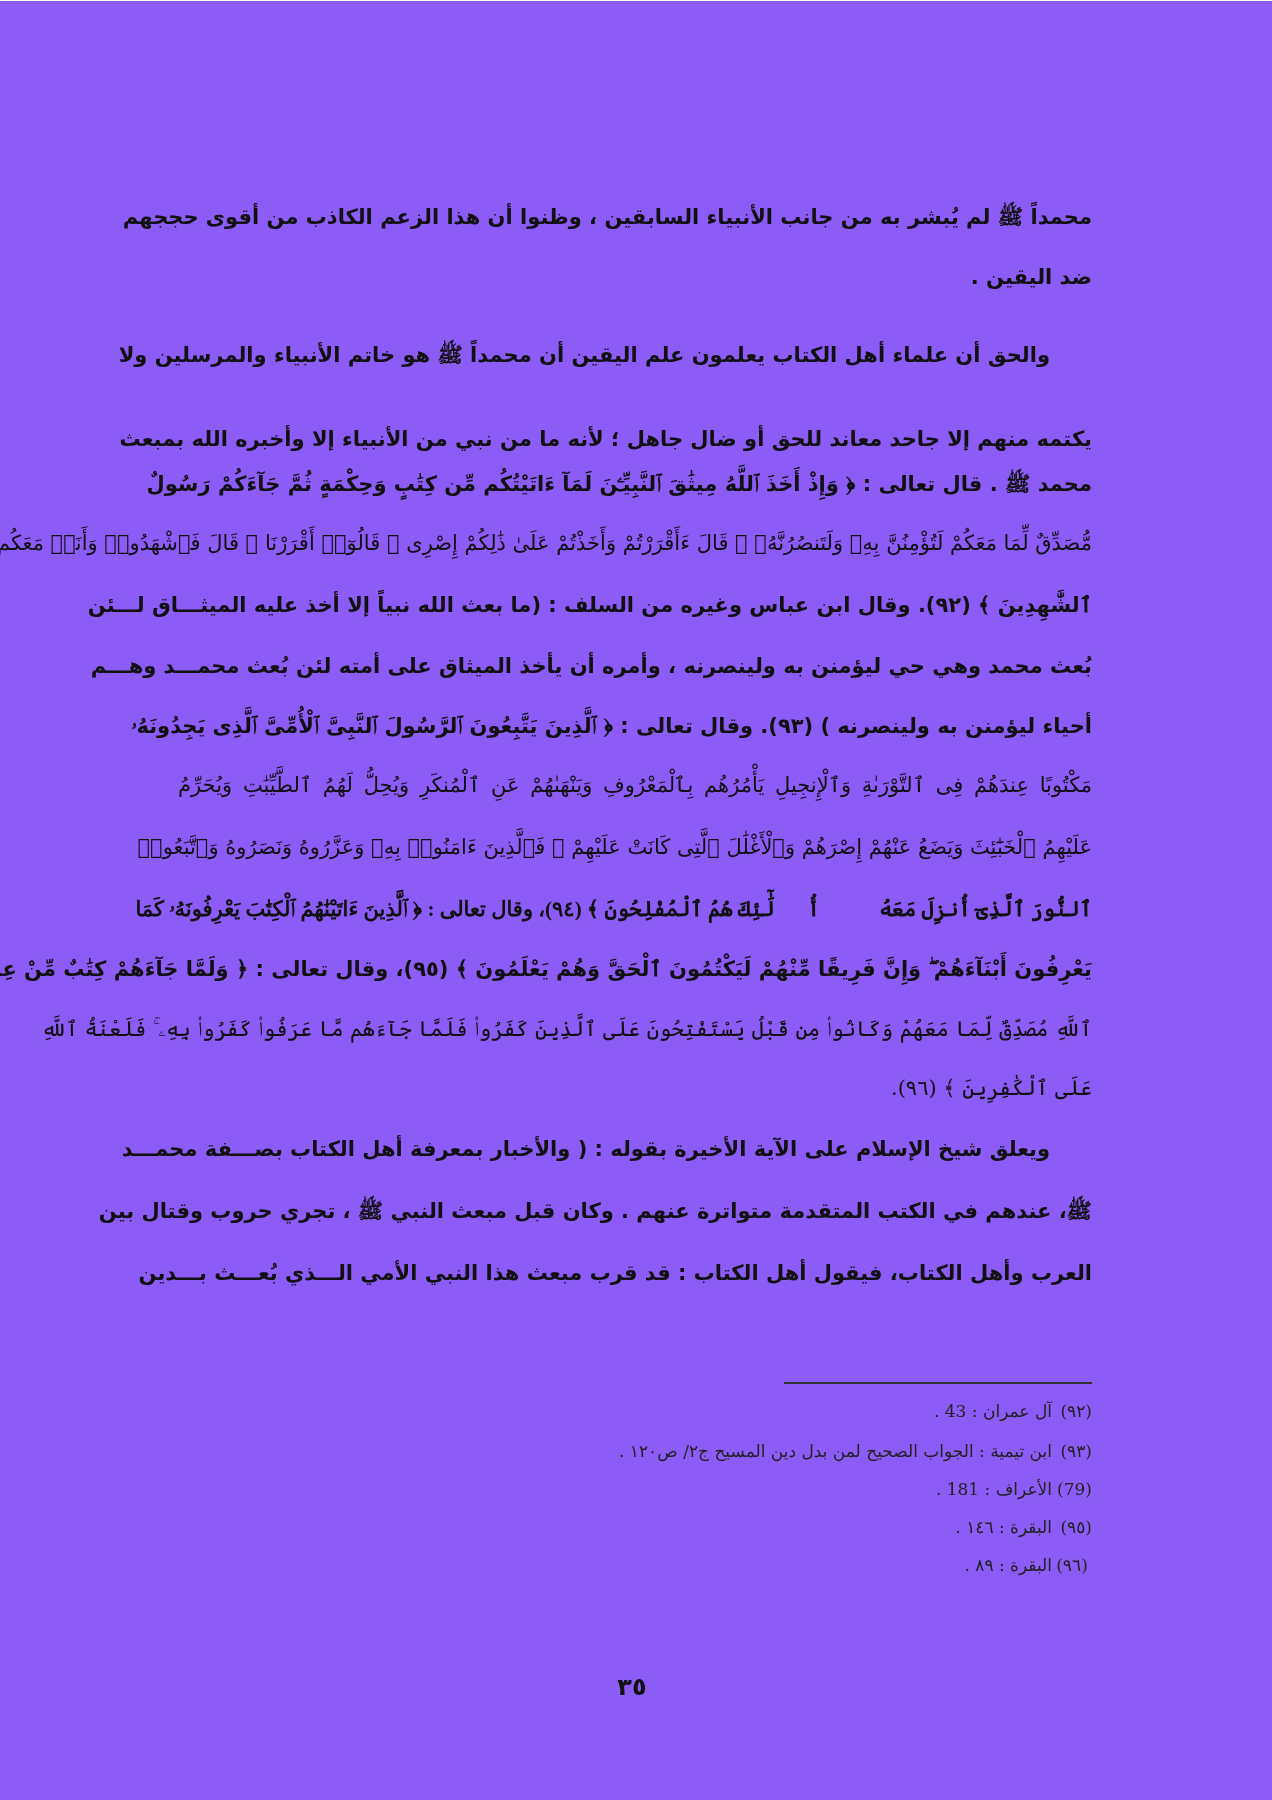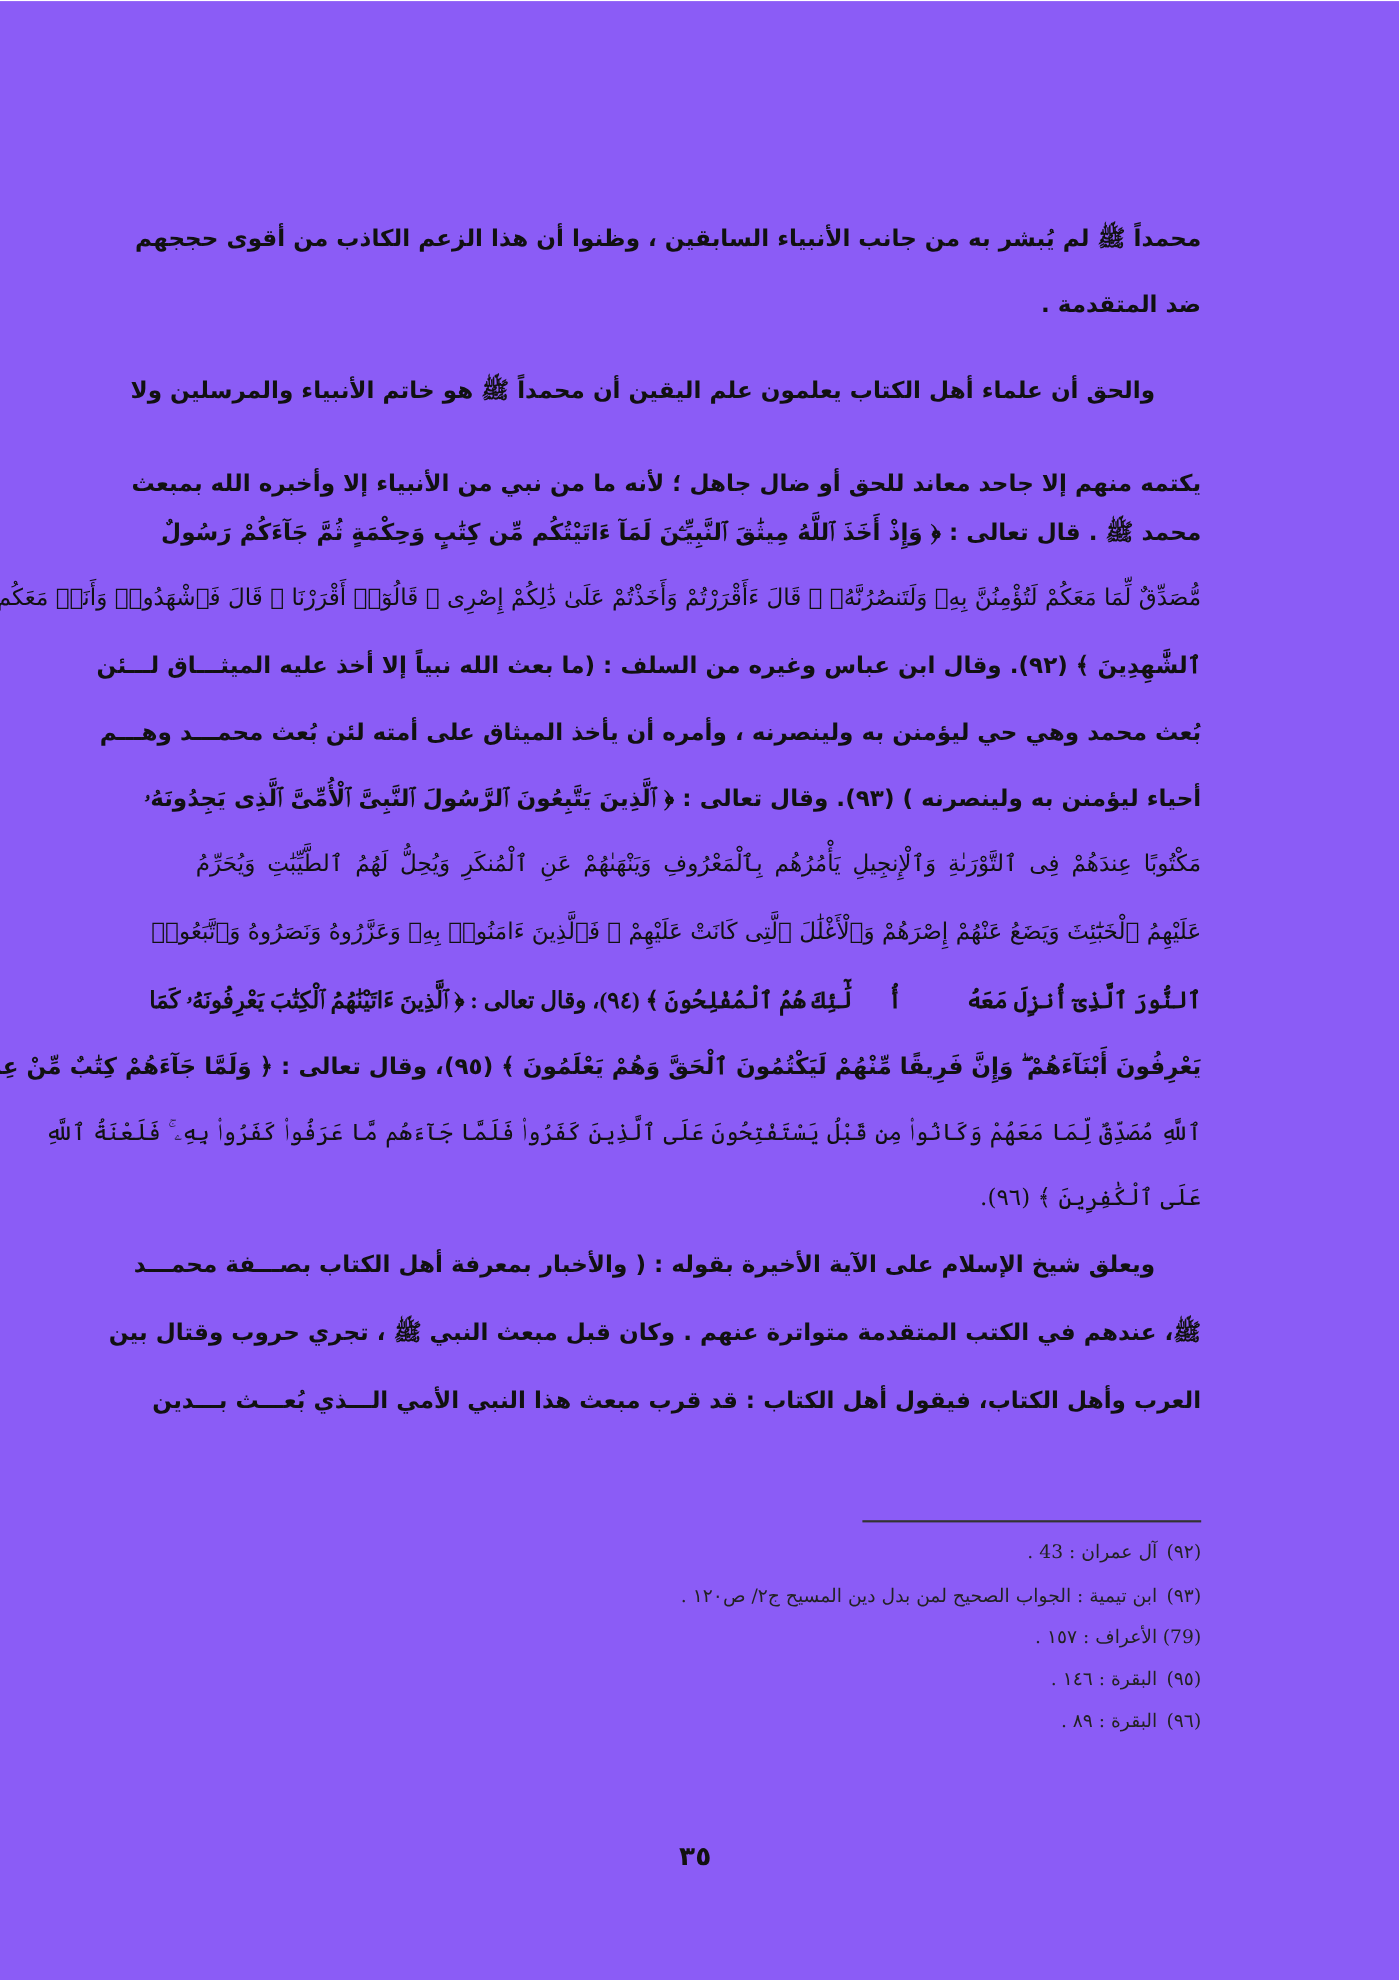--- a/index.html
+++ b/index.html
@@ -24,21 +24,21 @@
     position: absolute; left: 0; width: 1264px; top: 1672px; text-align: center;
     font-family: "DejaVu Sans", sans-serif; font-weight: bold; font-size: 24px; direction: rtl;
   }
 </style>
 </head>
 <body>
 
 <div class="page">
   <div id="body-text">
       <div class="line bold" style="top: 196px;">محمداً ﷺ لم يُبشر به من جانب الأنبياء السابقين ، وظنوا أن هذا الزعم الكاذب من أقوى حججهم</div>
-      <div class="line bold last" style="top: 256px;">ضد المتقدمة .</div>
+      <div class="line bold last" style="top: 256px;">ضد اليقين .</div>
       <div class="line bold indent" style="top: 334px;">والحق أن علماء أهل الكتاب يعلمون علم اليقين أن محمداً ﷺ هو خاتم الأنبياء والمرسلين ولا</div>
       <div class="line bold" style="top: 397px; margin-top: 21px;">يكتمه منهم إلا جاحد معاند للحق أو ضال جاهل ؛ لأنه ما من نبي من الأنبياء إلا وأخبره الله بمبعث</div>
       <div class="line bold" style="top: 463px;">محمد ﷺ . قال تعالى : ﴿ وَإِذْ أَخَذَ ٱللَّهُ مِيثَٰقَ ٱلنَّبِيِّـۧنَ لَمَآ ءَاتَيْتُكُم مِّن كِتَٰبٍ وَحِكْمَةٍ ثُمَّ جَآءَكُمْ رَسُولٌ</div>
       <div class="line quran" style="top: 522px;">مُّصَدِّقٌ لِّمَا مَعَكُمْ لَتُؤْمِنُنَّ بِهِۦ وَلَتَنصُرُنَّهُۥ ۚ قَالَ ءَأَقْرَرْتُمْ وَأَخَذْتُمْ عَلَىٰ ذَٰلِكُمْ إِصْرِى ۖ قَالُوٓا۟ أَقْرَرْنَا ۚ قَالَ فَٱشْهَدُوا۟ وَأَنَا۠ مَعَكُم مِّنَ</div>
       <div class="line bold" style="top: 584px;">ٱلشَّٰهِدِينَ ﴾ (٩٢). وقال ابن عباس وغيره من السلف : (ما بعث الله نبياً إلا أخذ عليه الميثـــاق لـــئن</div>
       <div class="line bold" style="top: 645px;">بُعث محمد وهي حي ليؤمنن به ولينصرنه ، وأمره أن يأخذ الميثاق على أمته لئن بُعث محمـــد وهـــم</div>
       <div class="line bold" style="top: 705px;">أحياء ليؤمنن به ولينصرنه ) (٩٣). وقال تعالى : ﴿ ٱلَّذِينَ يَتَّبِعُونَ ٱلرَّسُولَ ٱلنَّبِىَّ ٱلْأُمِّىَّ ٱلَّذِى يَجِدُونَهُۥ</div>
       <div class="line quran" style="top: 764px;">مَكْتُوبًا عِندَهُمْ فِى ٱلتَّوْرَىٰةِ وَٱلْإِنجِيلِ يَأْمُرُهُم بِٱلْمَعْرُوفِ وَيَنْهَىٰهُمْ عَنِ ٱلْمُنكَرِ وَيُحِلُّ لَهُمُ ٱلطَّيِّبَٰتِ وَيُحَرِّمُ</div>
       <div class="line quran" style="top: 826px;">عَلَيْهِمُ ٱلْخَبَٰٓئِثَ وَيَضَعُ عَنْهُمْ إِصْرَهُمْ وَٱلْأَغْلَٰلَ ٱلَّتِى كَانَتْ عَلَيْهِمْ ۚ فَٱلَّذِينَ ءَامَنُوا۟ بِهِۦ وَعَزَّرُوهُ وَنَصَرُوهُ وَٱتَّبَعُوا۟</div>
       <div class="line bold" style="top: 888px; font-family: Liberation Serif, serif;">ٱلنُّورَ ٱلَّذِىٓ أُنزِلَ مَعَهُۥٓ ۙ أُو۟لَٰٓئِكَ هُمُ ٱلْمُفْلِحُونَ ﴾ (٩٤)، وقال تعالى : ﴿ ٱلَّذِينَ ءَاتَيْنَٰهُمُ ٱلْكِتَٰبَ يَعْرِفُونَهُۥ كَمَا</div>
@@ -46,18 +46,18 @@
       <div class="line quran" style="top: 1008px;">ٱللَّهِ مُصَدِّقٌ لِّمَا مَعَهُمْ وَكَانُوا۟ مِن قَبْلُ يَسْتَفْتِحُونَ عَلَى ٱلَّذِينَ كَفَرُوا۟ فَلَمَّا جَآءَهُم مَّا عَرَفُوا۟ كَفَرُوا۟ بِهِۦ ۚ فَلَعْنَةُ ٱللَّهِ</div>
       <div class="line quran last" style="top: 1067px;">عَلَى ٱلْكَٰفِرِينَ ﴾ (٩٦).</div>
       <div class="line bold indent" style="top: 1128px;">ويعلق شيخ الإسلام على الآية الأخيرة بقوله : ( والأخبار بمعرفة أهل الكتاب بصـــفة محمـــد</div>
       <div class="line bold" style="top: 1190px;">ﷺ، عندهم في الكتب المتقدمة متواترة عنهم . وكان قبل مبعث النبي ﷺ ، تجري حروب وقتال بين</div>
       <div class="line bold" style="top: 1252px;">العرب وأهل الكتاب، فيقول أهل الكتاب : قد قرب مبعث هذا النبي الأمي الـــذي بُعـــث بـــدين</div>
     </div>
   <div class="fn-rule"></div>
   <div id="footnotes">
       <div class="fn" style="top: 1396px;"><span class="num">(٩٢)</span><span>آل عمران : 43 .</span></div>
       <div class="fn" style="top: 1436px;"><span class="num">(٩٣)</span><span>ابن تيمية : الجواب الصحيح لمن بدل دين المسيح ج٢/ ص١٢٠ .</span></div>
-      <div class="fn" style="top: 1474px;"><span class="num">(79)</span><span>الأعراف : ١٥٧ .</span></div>
+      <div class="fn" style="top: 1474px;"><span class="num">(79)</span><span>الأعراف : 181 .</span></div>
       <div class="fn" style="top: 1512px; margin-left: 22px;"><span class="num">(٩٥)</span><span>البقرة : ١٤٦ .</span></div>
-      <div class="fn" style="top: 1550px;"><span class="num">(٩٦)</span><span>البقرة : ٨٩ .</span></div>
+      <div class="fn" style="top: 1550px; text-align: center;"><span class="num">(٩٦)</span><span>البقرة : ٨٩ .</span></div>
     </div>
   <div class="page-number">٣٥</div>
 </div>
 
 </body></html>

